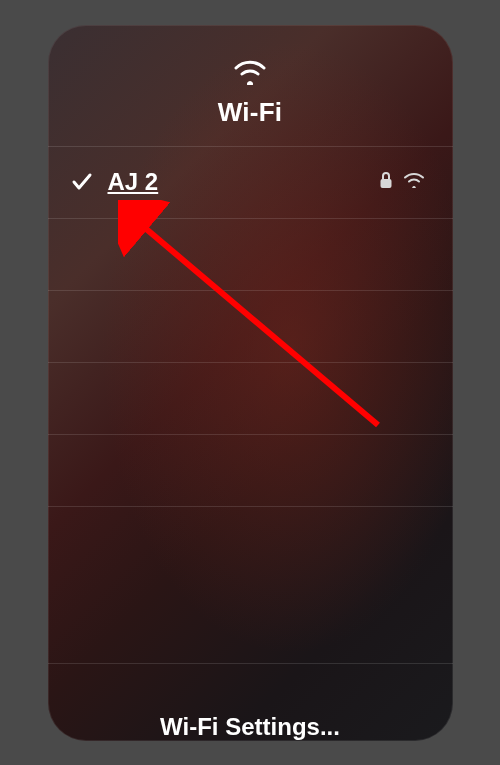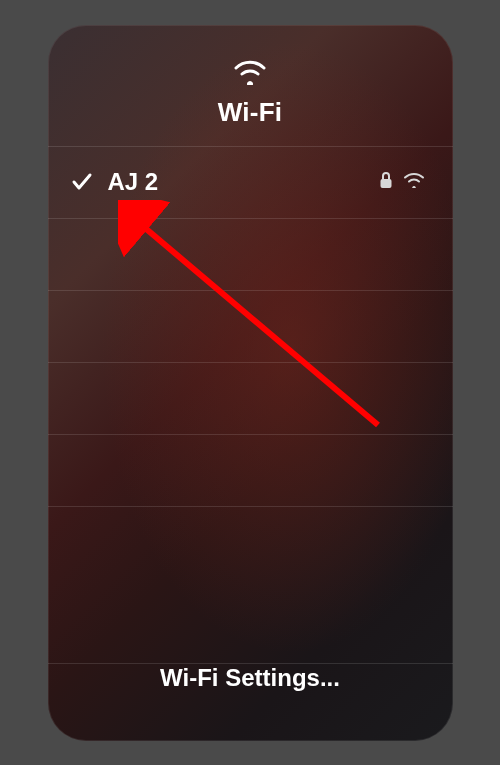--- a/index.html
+++ b/index.html
@@ -88,37 +88,38 @@
       align-items: center;
       justify-content: flex-start;
       margin-right: 10px;
     }
     
     .network-name {
       color: #fff;
       font-size: 24px;
       font-weight: 600;
       flex: 1;
+      text-decoration: underline;
     }
     
     .row-icons {
       display: flex;
       align-items: center;
       gap: 10px;
     }
     
     .footer {
       position: absolute;
       bottom: 0;
       left: 0;
       right: 0;
       height: 78px;
       border-top: 1px solid rgba(255,255,255,0.12);
       display: flex;
-      align-items: flex-start;
+      align-items: flex-end;
       justify-content: center;
     }
     
     .footer-label {
       color: #fff;
       font-size: 24px;
       font-weight: 600;
     }
     
     .arrow-annotation {

